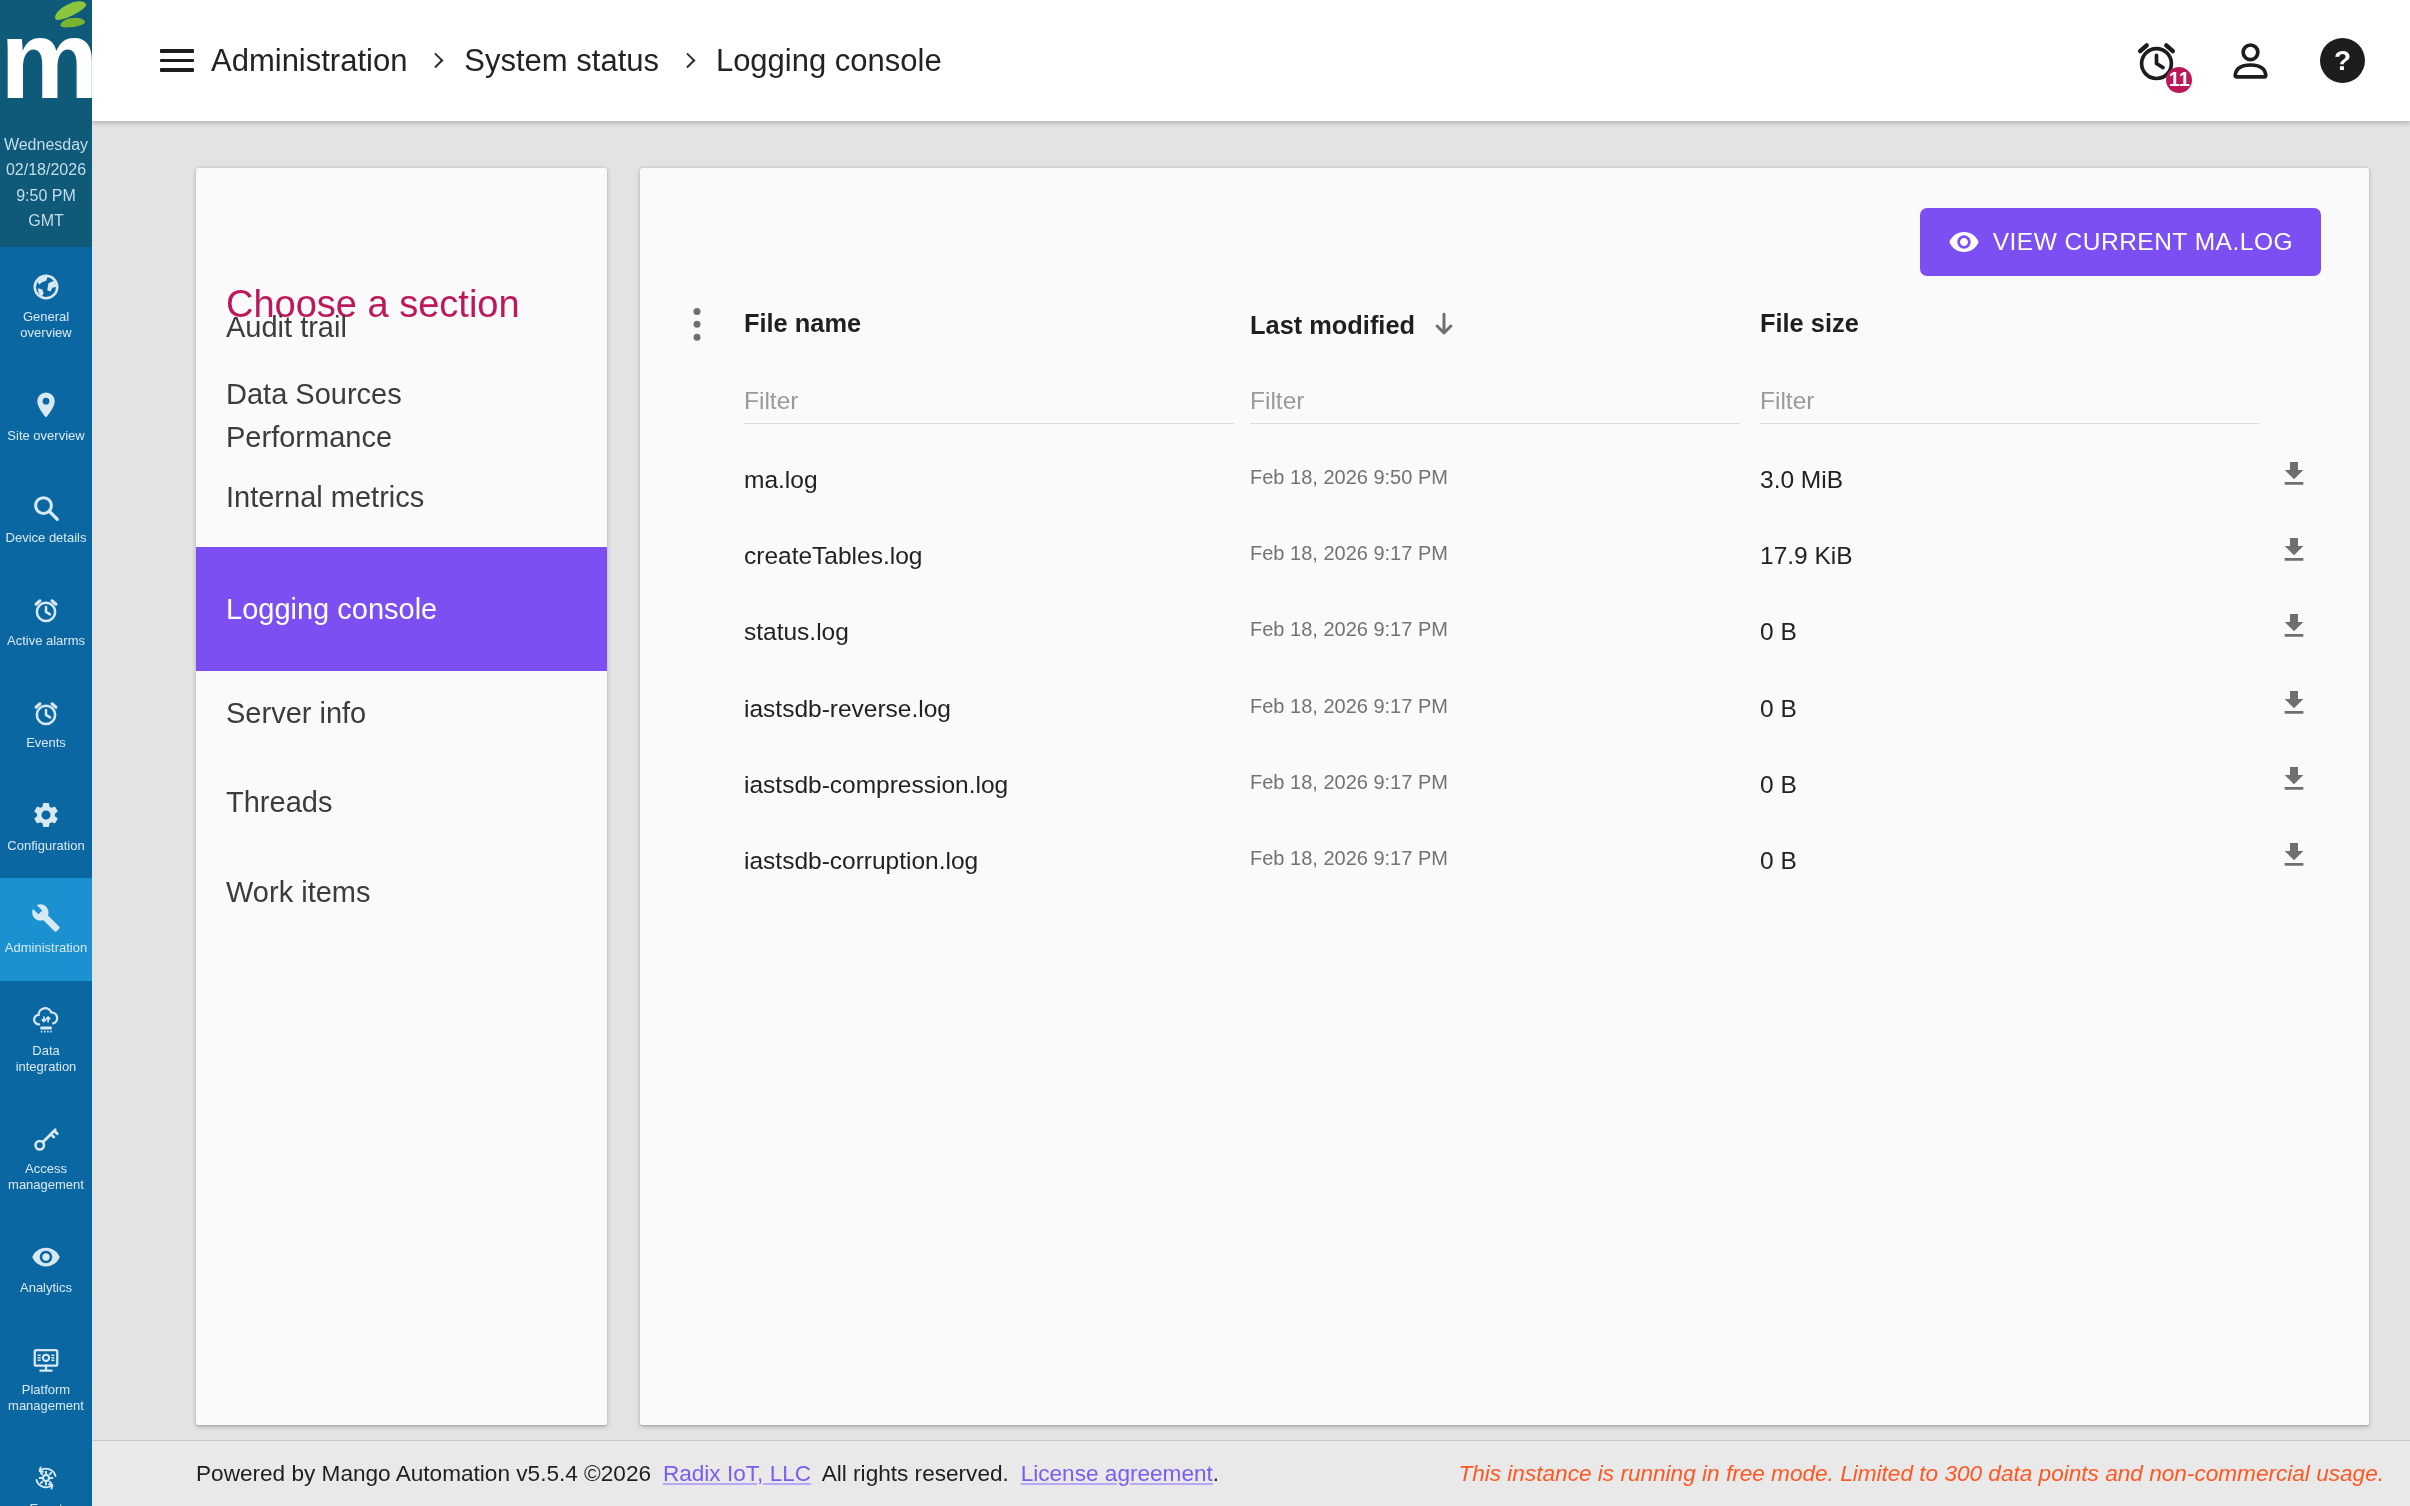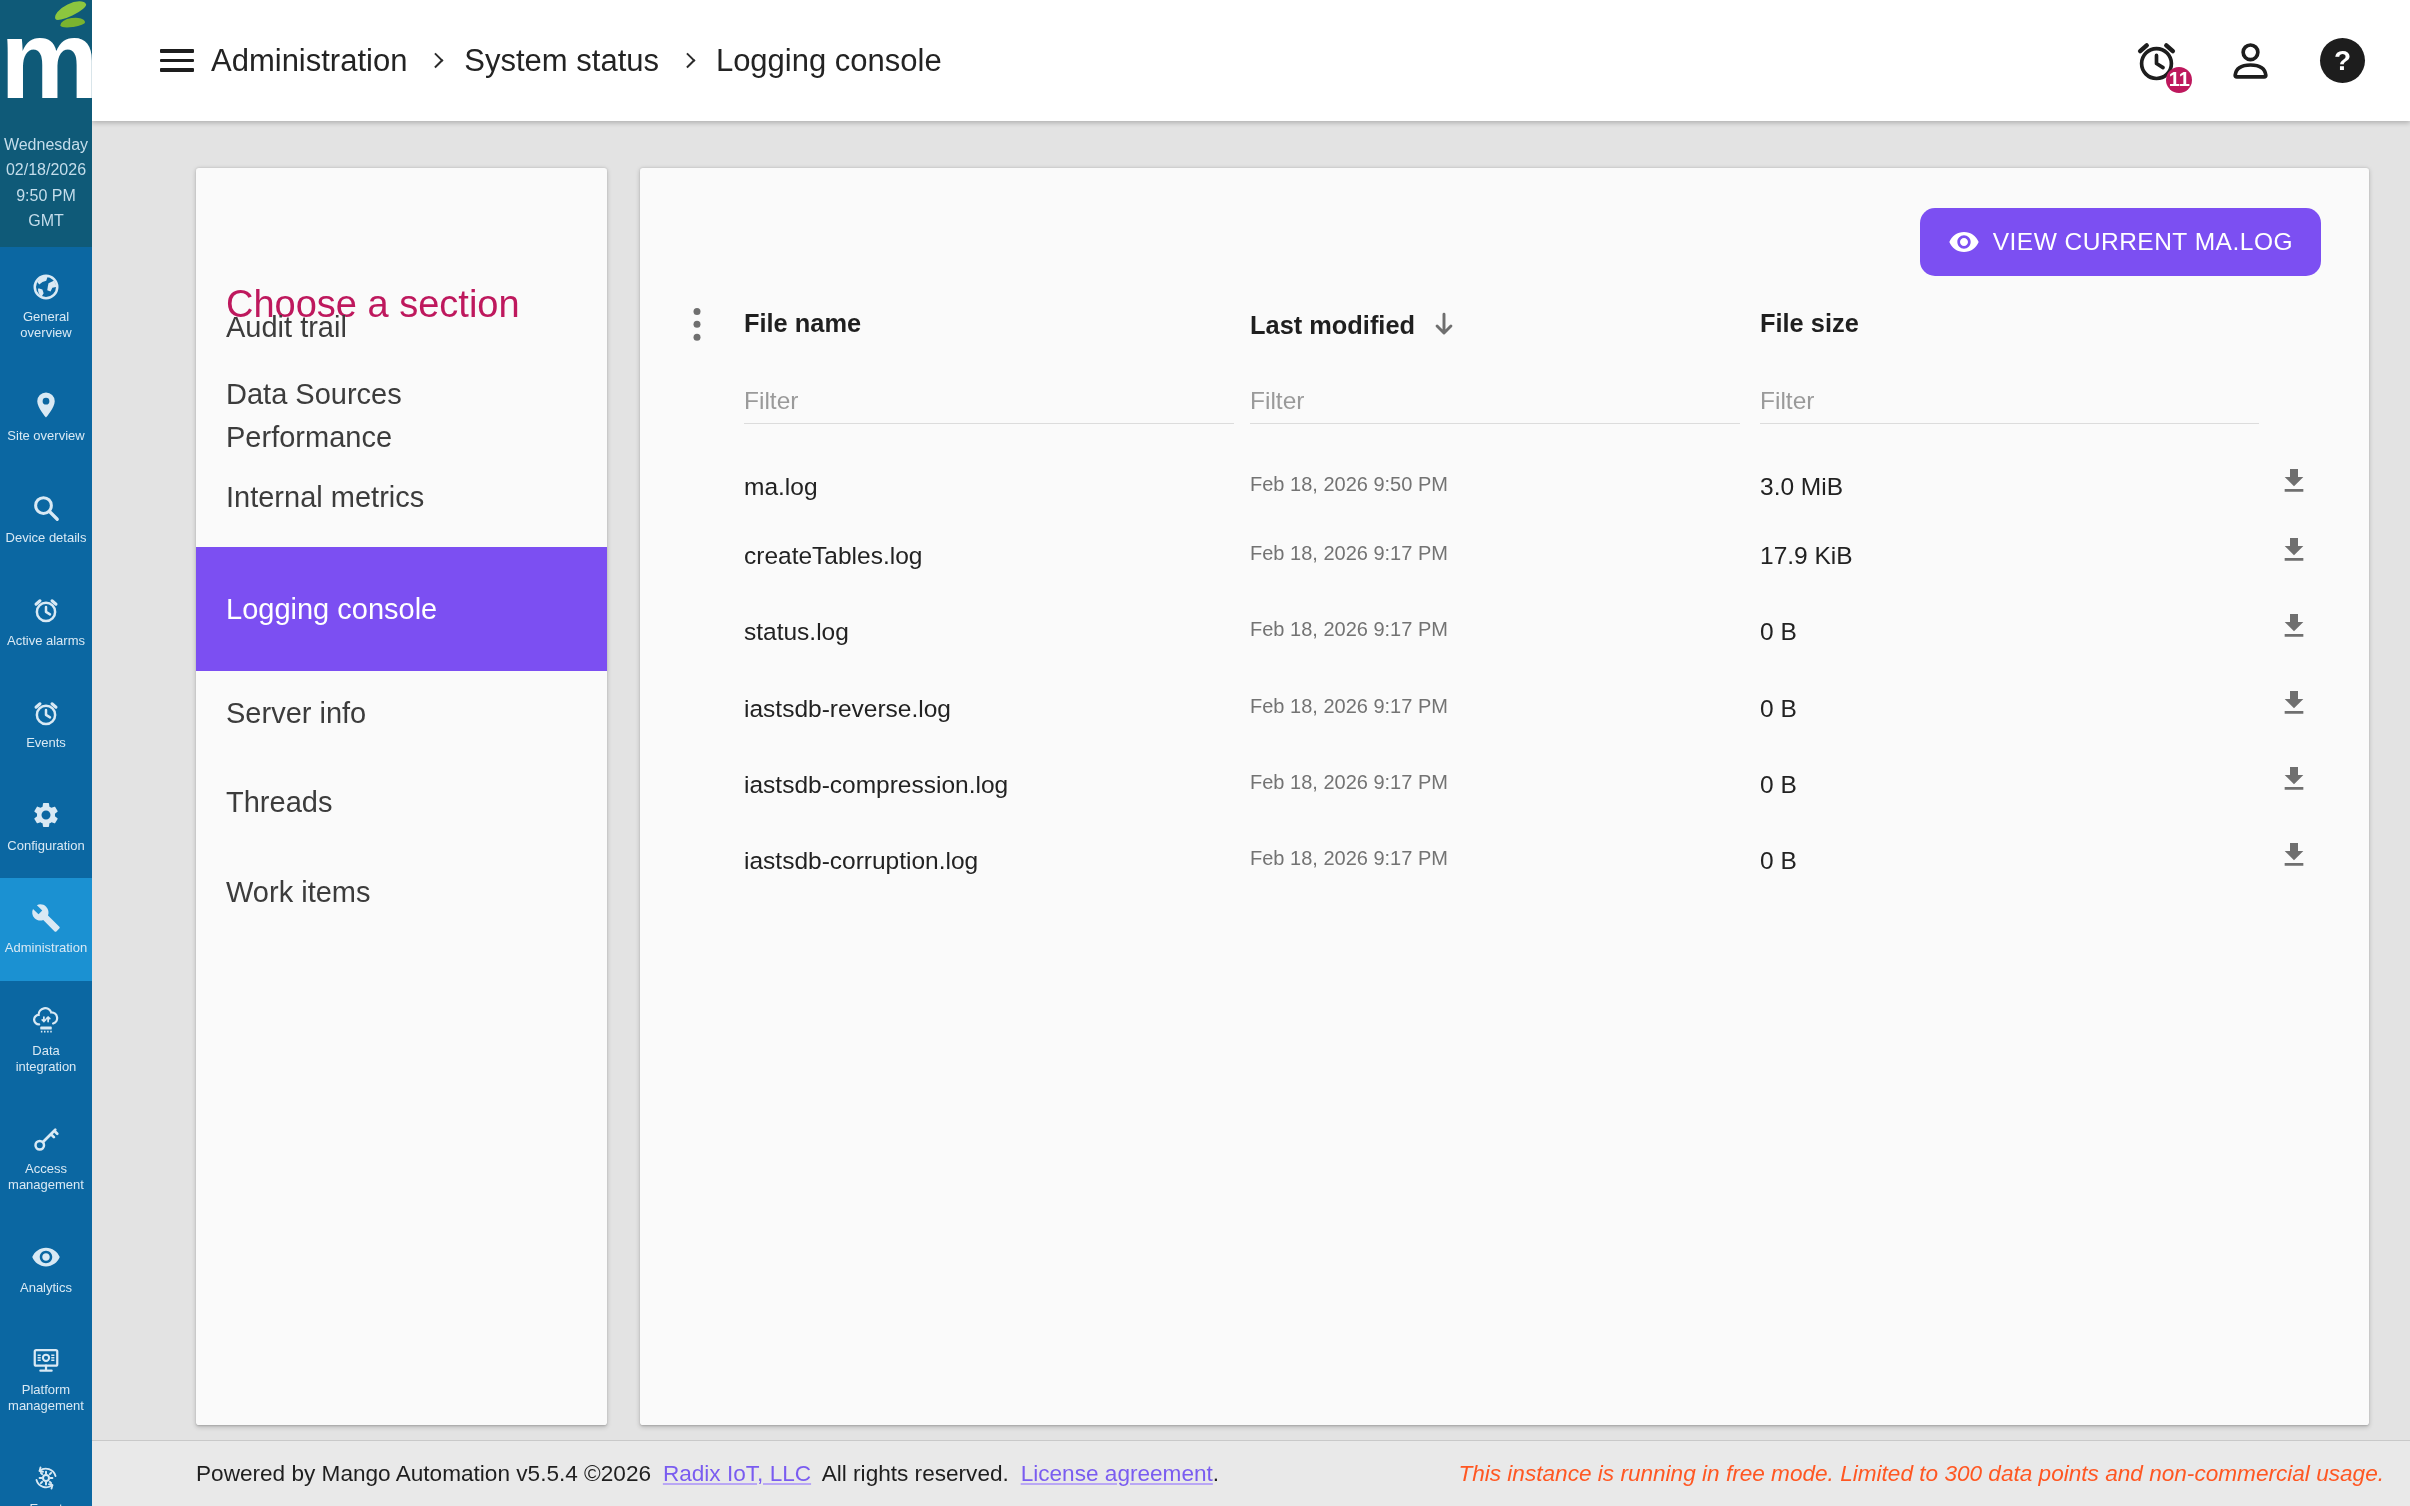--- a/index.html
+++ b/index.html
@@ -49,21 +49,21 @@
   .section-card { left:196px; top:168px; width:411px; height:1257px; }
   .sec-title { position:absolute; left:30px; top:115px; font-size:38px; color:#be185d; }
   .sec-item { position:absolute; left:30px; font-size:29px; color:#3c3c3c; cursor:pointer; }
   .sec-item.wrap { width:311px; line-height:43px; }
   .sec-active { position:absolute; left:0; top:379px; width:411px; height:124px; background:#7c4ff2;
                 display:flex; align-items:center; cursor:pointer; }
   .sec-active span { margin-left:30px; font-size:29px; color:#ffffff; }
 
   .table-card { left:640px; top:168px; width:1729px; height:1257px; }
   .view-btn { position:absolute; right:48px; top:40px; height:68px; padding:0 28px; border:none;
-              border-radius:15px; background:#7c4ff2; color:#ffffff; font-size:24.5px;
+              border-radius:7px; background:#7c4ff2; color:#ffffff; font-size:24.5px;
               font-family:"Liberation Sans", sans-serif; letter-spacing:0.5px; display:flex;
               align-items:center; gap:13px; cursor:pointer; }
   .view-btn svg { width:32px; height:32px; }
   .kebab { position:absolute; left:43px; top:136px; width:28px; height:43px; color:#6f6f6f; cursor:pointer; }
   .th { position:absolute; top:141px; font-size:25.4px; font-weight:700; color:#1f1f1f; cursor:pointer; }
   .th-name { left:104px; } .th-mod { left:610px; display:flex; align-items:center; gap:13px; } .th-size { left:1120px; }
   .sort-arrow { width:32px; height:32px; color:#6f6f6f; }
   .filter-in { position:absolute; top:211px; height:45px; border:none; border-bottom:1.9px solid #dcdcdc;
                background:transparent; font-size:24.5px; color:#444; width:490px; outline:none;
                font-family:"Liberation Sans", sans-serif; }
@@ -261,21 +261,21 @@
       <svg class="sort-arrow" viewBox="0 0 24 24">
         <path d="M12 4v14m0 0 5.2-5.2M12 18l-5.2-5.2" fill="none" stroke="currentColor" stroke-width="2.2" stroke-linecap="round" stroke-linejoin="round"></path>
       </svg>
     </div>
     <div class="th th-size">File size</div>
 
     <input class="filter-in f1" placeholder="Filter" style="">
     <input class="filter-in f2" placeholder="Filter" style="">
     <input class="filter-in f3" placeholder="Filter" style="">
 
-    <div class="trow" style="top:282px">
+    <div class="trow" style="top:275px">
       <span class="c-name">ma.log</span>
       <span class="c-mod">Feb 18, 2026 9:50 PM</span>
       <span class="c-size">3.0 MiB</span>
       <svg class="dl" viewBox="0 0 24 24">
           <path fill="currentColor" d="M19 9h-4V3H9v6H5l7 7 7-7zM5 18v2h14v-2z"></path>
         </svg>
     </div>
     <div class="trow" style="top:351px">
       <span class="c-name">createTables.log</span>
       <span class="c-mod">Feb 18, 2026 9:17 PM</span>

